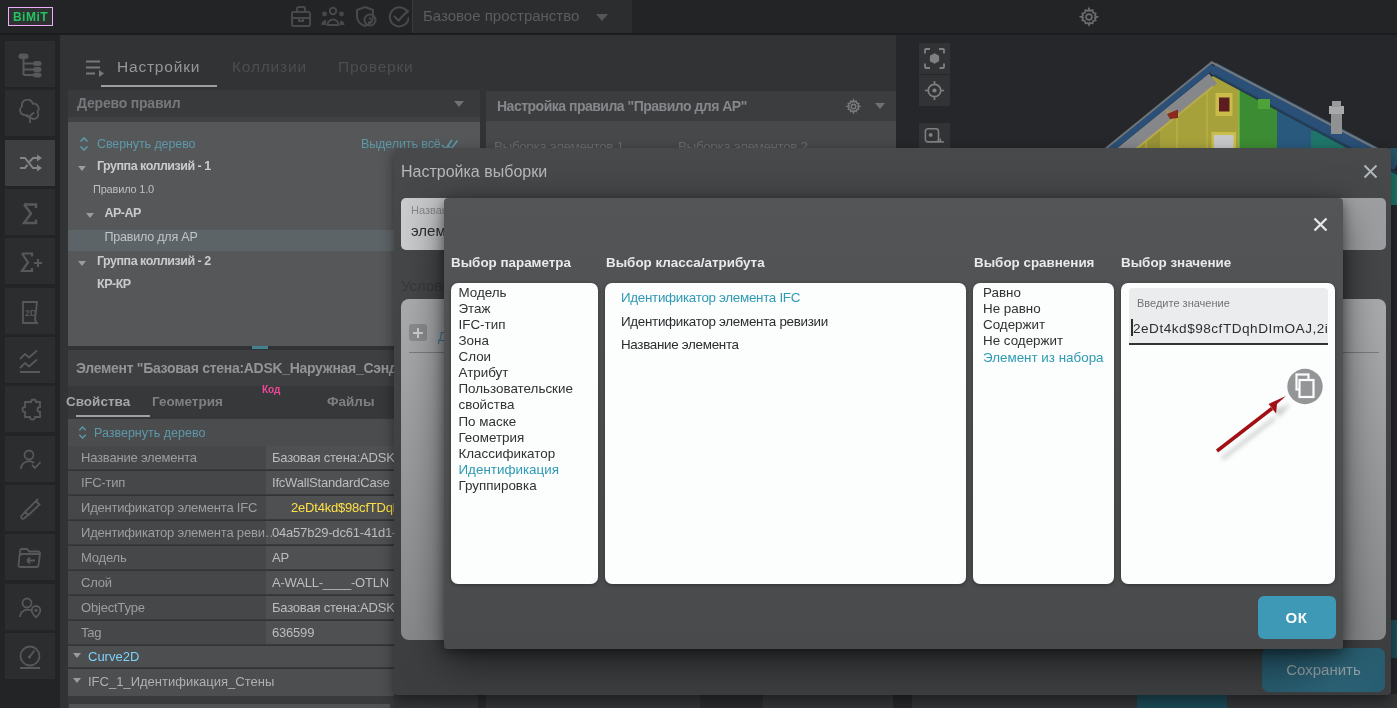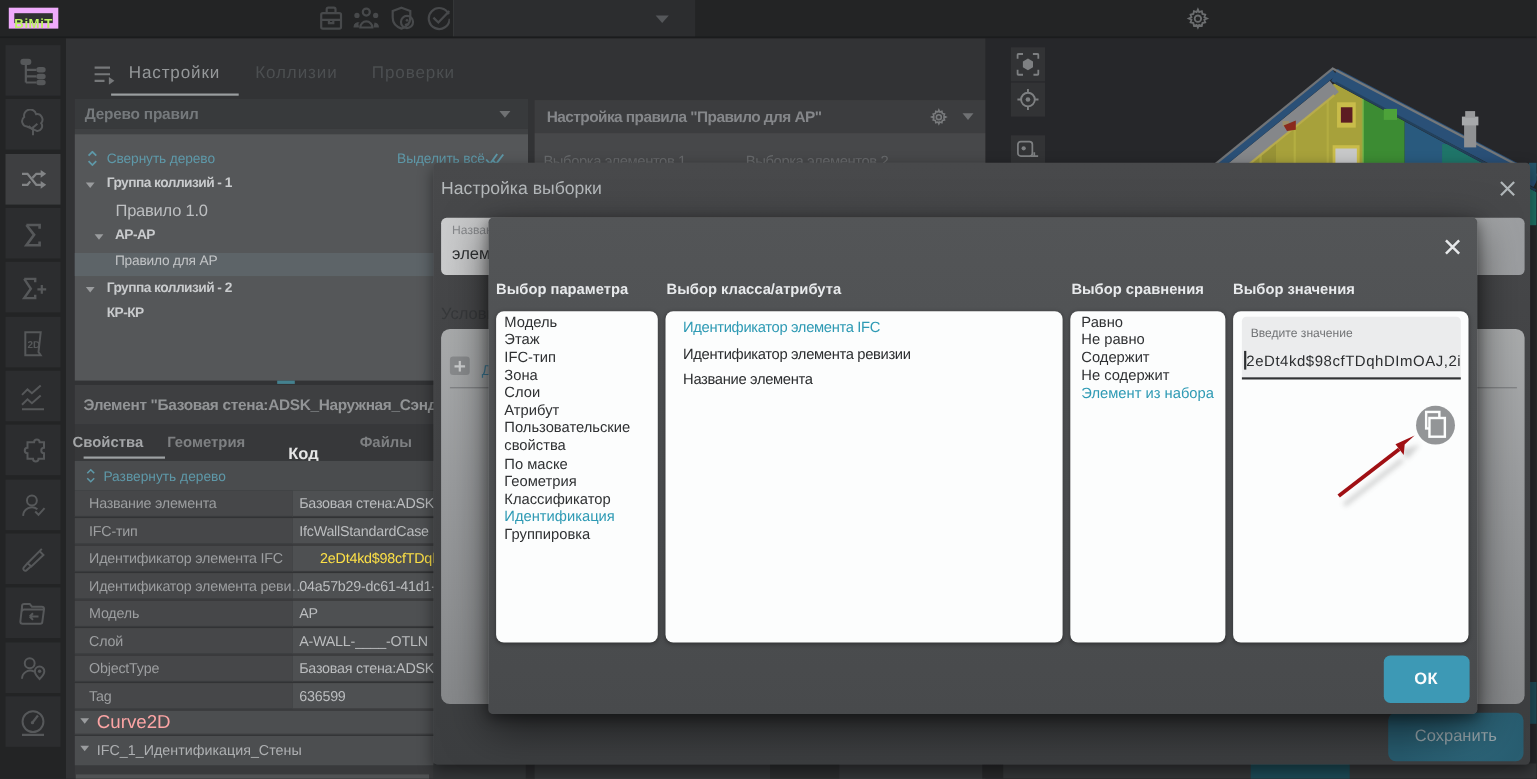--- a/index.html
+++ b/index.html
@@ -11,21 +11,21 @@
 </style>
 </head>
 <body>
 <div id="stage">
 
   <div class="abs" style="left:0;top:0;width:1397px;height:33px;background:#232425;"></div>
   <div class="abs" style="left:0;top:33px;width:1397px;height:2px;background:#1b1c1d;"></div>
   <div class="abs" style="left:413px;top:0;width:219px;height:33px;background:#2c2d2f;"></div>
   <div class="abs" style="left:412px;top:0;width:1px;height:33px;background:#3a3b3c;"></div>
 
-  <div class="abs" style="left:8px;top:7px;width:45px;height:19px;background:#303132;border:5px solid #f0abfc;color:#bef264;font-size:12px;font-weight:bold;letter-spacing:.5px;text-align:center;line-height:19px;">BiMiT</div>
+  <div class="abs" style="left:8px;top:7px;width:45px;height:19px;background:#303132;border:1px solid #f0abfc;color:#22c55e;font-size:12px;font-weight:bold;letter-spacing:.5px;text-align:center;line-height:19px;">BiMiT</div>
 
   <svg class="abs" style="left:289px;top:4px;" width="120" height="26" viewBox="0 0 120 26" fill="none" stroke="#47494b" stroke-width="2">
 
     <rect x="3" y="8" width="18" height="14" rx="1.5"></rect>
     <path d="M8 8 V4.5 a1.5 1.5 0 0 1 1.5-1.5 h5 a1.5 1.5 0 0 1 1.5 1.5 V8 M3 14 h18 M10 14 v3 h4 v-3"></path>
 
     <g transform="translate(32,0)">
       <circle cx="12" cy="7" r="3.2"></circle>
       <path d="M6.5 21 a5.5 5.5 0 0 1 11 0 Z"></path>
       <circle cx="3.5" cy="10" r="2.4" fill="#47494b" stroke="none"></circle>
@@ -40,20 +40,21 @@
       <circle cx="15" cy="16" r="5.5"></circle>
       <circle cx="15" cy="14.5" r="1.2" fill="#47494b" stroke="none"></circle>
       <path d="M12.5 19 a2.6 2.6 0 0 1 5 0 Z" fill="#47494b" stroke="none"></path>
     </g>
 
     <g transform="translate(98,0)">
       <path d="M21 9 a9.5 9.5 0 1 0 0.8 4"></path>
       <path d="M7 12 l4.5 4.5 L21.5 6"></path>
     </g>
   </svg>
+  <div class="abs" style="left:423px;top:0;height:33px;line-height:32px;font-size:15px;color:#5b5d5f;">Базовое пространство</div>
   <div class="abs" style="left:596px;top:14px;width:0;height:0;border-left:6px solid transparent;border-right:6px solid transparent;border-top:7px solid #55575a;"></div>
   <svg class="abs" style="left:1078px;top:6px;" width="22" height="22" viewBox="0 0 24 24" fill="none" stroke="#6b6d6f" stroke-width="1.8">
     <circle cx="12" cy="12" r="3.2"></circle>
     <path d="M12 2.8 l1.2 2.6 2.7-.9 .6 2.8 2.8 .6-.9 2.7 2.6 1.2-2.6 1.2 .9 2.7-2.8 .6-.6 2.8-2.7-.9-1.2 2.6-1.2-2.6-2.7 .9-.6-2.8-2.8-.6 .9-2.7-2.6-1.2 2.6-1.2-.9-2.7 2.8-.6 .6-2.8 2.7 .9 Z"></path>
   </svg>
 
   <div class="abs" style="left:0;top:35px;width:60px;height:673px;background:#232425;"></div>
   <div id="sidecells">
       <div class="abs" style="left:5px;top:41px;width:50px;height:46px;background:#2c2d2f;"></div>
       <svg class="abs" style="left:16px;top:50px;" width="28" height="29" viewBox="0 0 28 29">
@@ -148,36 +149,36 @@
   <svg class="abs" style="left:79px;top:137px;" width="10" height="14" viewBox="0 0 10 14" stroke="#5e98a8" stroke-width="1.6" fill="none">
     <path d="M1.5 4.5 L5 1 L8.5 4.5 M1.5 9.5 L5 13 L8.5 9.5"></path>
   </svg>
   <div class="abs" style="left:97px;top:136.5px;font-size:12.5px;letter-spacing:-0.1px;color:#5e98a8;">Свернуть дерево</div>
   <div class="abs" style="left:361px;top:136.5px;font-size:12.5px;letter-spacing:-0.1px;color:#5e98a8;">Выделить всё</div>
   <svg class="abs" style="left:441px;top:139px;" width="18" height="12" viewBox="0 0 18 12" stroke="#5e98a8" stroke-width="1.7" fill="none">
     <path d="M1 6 l3.5 4 L11 1 M7 6.5 l3 3.5 L16.5 1.5"></path>
   </svg>
   <div class="abs" style="left:78px;top:166px;width:0;height:0;border-left:4.5px solid transparent;border-right:4.5px solid transparent;border-top:5.5px solid #9a9c9e;"></div>
   <div class="abs" style="left:97px;top:158.5px;font-size:12.5px;font-weight:bold;letter-spacing:-0.5px;color:#c9cbcd;">Группа коллизий - 1</div>
-  <div class="abs" style="left:105px;top:182.5px;font-size:15px;letter-spacing:-0.2px;color:#bdbfc1;">Правило 1.0</div>
+  <div class="abs" style="left:93px;top:182.5px;font-size:11px;letter-spacing:-0.2px;color:#bdbfc1;">Правило 1.0</div>
   <div class="abs" style="left:86px;top:213px;width:0;height:0;border-left:4.5px solid transparent;border-right:4.5px solid transparent;border-top:5.5px solid #9a9c9e;"></div>
   <div class="abs" style="left:104.5px;top:205.5px;font-size:12.5px;font-weight:bold;letter-spacing:-0.5px;color:#c9cbcd;">АР-АР</div>
   <div class="abs" style="left:104.5px;top:229.5px;font-size:12.5px;letter-spacing:-0.2px;color:#c2c4c6;">Правило для АР</div>
   <div class="abs" style="left:78px;top:261px;width:0;height:0;border-left:4.5px solid transparent;border-right:4.5px solid transparent;border-top:5.5px solid #9a9c9e;"></div>
   <div class="abs" style="left:97px;top:253.5px;font-size:12.5px;font-weight:bold;letter-spacing:-0.5px;color:#c9cbcd;">Группа коллизий - 2</div>
   <div class="abs" style="left:97px;top:277px;font-size:12.5px;font-weight:bold;letter-spacing:-0.5px;color:#c9cbcd;">КР-КР</div>
   <div class="abs" style="left:252px;top:346px;width:16px;height:3px;background:#44818f;"></div>
 
   <div class="abs" style="left:68px;top:350px;width:412px;height:36px;background:#3e3f41;"></div>
   <div class="abs" style="left:76px;top:350px;width:404px;height:36px;line-height:36px;font-size:14px;font-weight:bold;letter-spacing:-0.3px;color:#929496;white-space:nowrap;overflow:hidden;">Элемент "Базовая стена:ADSK_Наружная_Сэндвичевая 403мм</div>
   <div class="abs" style="left:68px;top:386px;width:412px;height:33px;background:#37383a;"></div>
   <div class="abs" style="left:66px;top:394px;font-size:13.5px;font-weight:bold;color:#a4a6a8;">Свойства</div>
   <div class="abs" style="left:76px;top:415px;width:74px;height:2px;background:#9da1a3;"></div>
   <div class="abs" style="left:152px;top:394px;font-size:13.5px;font-weight:bold;color:#7e8082;">Геометрия</div>
-  <div class="abs" style="left:262px;top:404px;font-size:15px;font-weight:bold;color:#e5e5e5;">Код</div>
+  <div class="abs" style="left:262px;top:384px;font-size:10px;font-weight:bold;color:#ec4899;">Код</div>
   <div class="abs" style="left:327px;top:394px;font-size:13.5px;font-weight:bold;color:#7e8082;text-align:right;">Файлы</div>
   <div class="abs" style="left:68px;top:419px;width:412px;height:27px;background:#4a4c4e;"></div>
   <svg class="abs" style="left:78px;top:426px;" width="9" height="13" viewBox="0 0 10 14" stroke="#5e98a8" stroke-width="1.6" fill="none">
     <path d="M1.5 4.5 L5 1 L8.5 4.5 M1.5 9.5 L5 13 L8.5 9.5"></path>
   </svg>
   <div class="abs" style="left:94px;top:426px;font-size:12.5px;color:#5e98a8;">Развернуть дерево</div>
   <div id="proptable">
       <div class="abs" style="left:68px;top:446px;width:197.5px;height:23.95px;background:#464749;border-bottom:1px solid #393b3d;"></div>
       <div class="abs" style="left:265.5px;top:446px;width:214.5px;height:23.95px;background:#4e5052;border-bottom:1px solid #393b3d;"></div>
       <div class="abs" style="left:81px;top:446px;height:24px;line-height:24px;font-size:13px;letter-spacing:-0.2px;color:#9c9ea0;white-space:nowrap;">Название элемента</div>
@@ -205,21 +206,21 @@
       <div class="abs" style="left:68px;top:595.7px;width:197.5px;height:23.95px;background:#464749;border-bottom:1px solid #393b3d;"></div>
       <div class="abs" style="left:265.5px;top:595.7px;width:214.5px;height:23.95px;background:#4e5052;border-bottom:1px solid #393b3d;"></div>
       <div class="abs" style="left:81px;top:595.7px;height:24px;line-height:24px;font-size:13px;letter-spacing:-0.2px;color:#9c9ea0;white-space:nowrap;">ObjectType</div>
       <div class="abs" style="left:272px;top:595.7px;height:24px;line-height:24px;font-size:13px;letter-spacing:-0.2px;color:#bbbdbf;white-space:nowrap;">Базовая стена:ADSK</div>
       <div class="abs" style="left:68px;top:620.65px;width:197.5px;height:23.95px;background:#464749;border-bottom:1px solid #393b3d;"></div>
       <div class="abs" style="left:265.5px;top:620.65px;width:214.5px;height:23.95px;background:#4e5052;border-bottom:1px solid #393b3d;"></div>
       <div class="abs" style="left:81px;top:620.65px;height:24px;line-height:24px;font-size:13px;letter-spacing:-0.2px;color:#9c9ea0;white-space:nowrap;">Tag</div>
       <div class="abs" style="left:272px;top:620.65px;height:24px;line-height:24px;font-size:13px;letter-spacing:-0.2px;color:#bbbdbf;white-space:nowrap;">636599</div>
       <div class="abs" style="left:68px;top:645.6px;width:412px;height:22.5px;background:#4c4e50;border-bottom:1px solid #3a3b3d;"></div>
       <div class="abs" style="left:73px;top:653px;width:0;height:0;border-left:4px solid transparent;border-right:4px solid transparent;border-top:5px solid #9a9c9e;"></div>
-      <div class="abs" style="left:88px;top:645.6px;height:22.5px;line-height:22.5px;font-size:17px;color:#fca5a5;">Curve2D</div>
+      <div class="abs" style="left:88px;top:645.6px;height:22.5px;line-height:22.5px;font-size:13px;color:#7dd3fc;">Curve2D</div>
       <div class="abs" style="left:68px;top:669.1px;width:412px;height:27px;background:#4c4e50;"></div>
       <div class="abs" style="left:73px;top:678px;width:0;height:0;border-left:4px solid transparent;border-right:4px solid transparent;border-top:5px solid #9a9c9e;"></div>
       <div class="abs" style="left:88px;top:669.1px;height:25px;line-height:25px;font-size:13px;color:#aeb0b2;">IFC_1_Идентификация_Стены</div>
       <div class="abs" style="left:68px;top:696.1px;width:412px;height:12px;background:#393a3c;"></div>
       <div class="abs" style="left:69px;top:704px;width:321px;height:4px;background:#505254;"></div>
     </div>
 
   <div class="abs" style="left:486px;top:91px;width:410px;height:30px;background:#3c3d3f;"></div>
   <div class="abs" style="left:497px;top:91px;height:30px;line-height:30px;font-size:14px;font-weight:bold;letter-spacing:-0.5px;color:#85878a;">Настройка правила "Правило для АР"</div>
   <svg class="abs" style="left:845px;top:98px;" width="17" height="17" viewBox="0 0 24 24" fill="none" stroke="#797b7d" stroke-width="2">
@@ -332,21 +333,21 @@
   <div class="abs" style="left:1262px;top:648px;width:123px;height:44px;border-radius:7px;background:radial-gradient(circle at 60% 60%, #2d6579 0%, #275b6e 80%);color:#97a5ab;font-size:15px;text-align:center;line-height:44px;">Сохранить</div>
 
   <div class="abs" style="left:444px;top:198px;width:899px;height:450.5px;border-radius:4px;background:linear-gradient(180deg,#535557 0%,#4d4f51 55%,#484a4c 100%);box-shadow:0 12px 40px rgba(0,0,0,.55), 0 3px 12px rgba(0,0,0,.4);"></div>
   <svg class="abs" style="left:1313px;top:217px;" width="15" height="15" viewBox="0 0 15 15" stroke="#e6e8ea" stroke-width="2.3" fill="none">
     <path d="M1.5 1.5 L13.5 13.5 M13.5 1.5 L1.5 13.5"></path>
   </svg>
 
   <div class="abs" style="left:451px;top:255px;font-size:13.4px;font-weight:bold;color:#e8eaec;">Выбор параметра</div>
   <div class="abs" style="left:606px;top:255px;font-size:13.4px;font-weight:bold;color:#e8eaec;">Выбор класса/атрибута</div>
   <div class="abs" style="left:974px;top:255px;font-size:13.4px;font-weight:bold;color:#e8eaec;">Выбор сравнения</div>
-  <div class="abs" style="left:1121px;top:255px;font-size:13.4px;font-weight:bold;color:#e8eaec;">Выбор значения</div>
+  <div class="abs" style="left:1121px;top:255px;font-size:13.4px;font-weight:bold;color:#e8eaec;">Выбор значение</div>
 
   <div class="abs" style="left:450.5px;top:283px;width:147px;height:301px;border-radius:7px;background:#fcfdfd;box-shadow:0 1px 4px rgba(0,0,0,.35);"></div>
   <div class="abs" style="left:605px;top:283px;width:361px;height:301px;border-radius:7px;background:#fcfdfd;box-shadow:0 1px 4px rgba(0,0,0,.35);"></div>
   <div class="abs" style="left:973px;top:283px;width:141px;height:301px;border-radius:7px;background:#fcfdfd;box-shadow:0 1px 4px rgba(0,0,0,.35);"></div>
   <div class="abs" style="left:1121px;top:283px;width:214px;height:301px;border-radius:7px;background:#fcfdfd;box-shadow:0 1px 4px rgba(0,0,0,.35);"></div>
 
   <div class="abs" style="left:458.5px;top:284.8px;width:135px;font-size:13.4px;line-height:16.1px;color:#2f3133;">Модель<br>Этаж<br>IFC-тип<br>Зона<br>Слои<br>Атрибут<br>Пользовательские свойства<br>По маске<br>Геометрия<br>Классификатор<br><span style="color:#2e9ab4;">Идентификация</span><br>Группировка</div>
 
   <div class="abs" style="left:621px;top:286px;width:330px;font-size:13.4px;line-height:23.5px;letter-spacing:-0.3px;"><span style="color:#2e9ab4;">Идентификатор элемента IFC</span><br><span style="color:#2b2d2f;">Идентификатор элемента ревизии</span><br><span style="color:#2b2d2f;">Название элемента</span></div>
 

